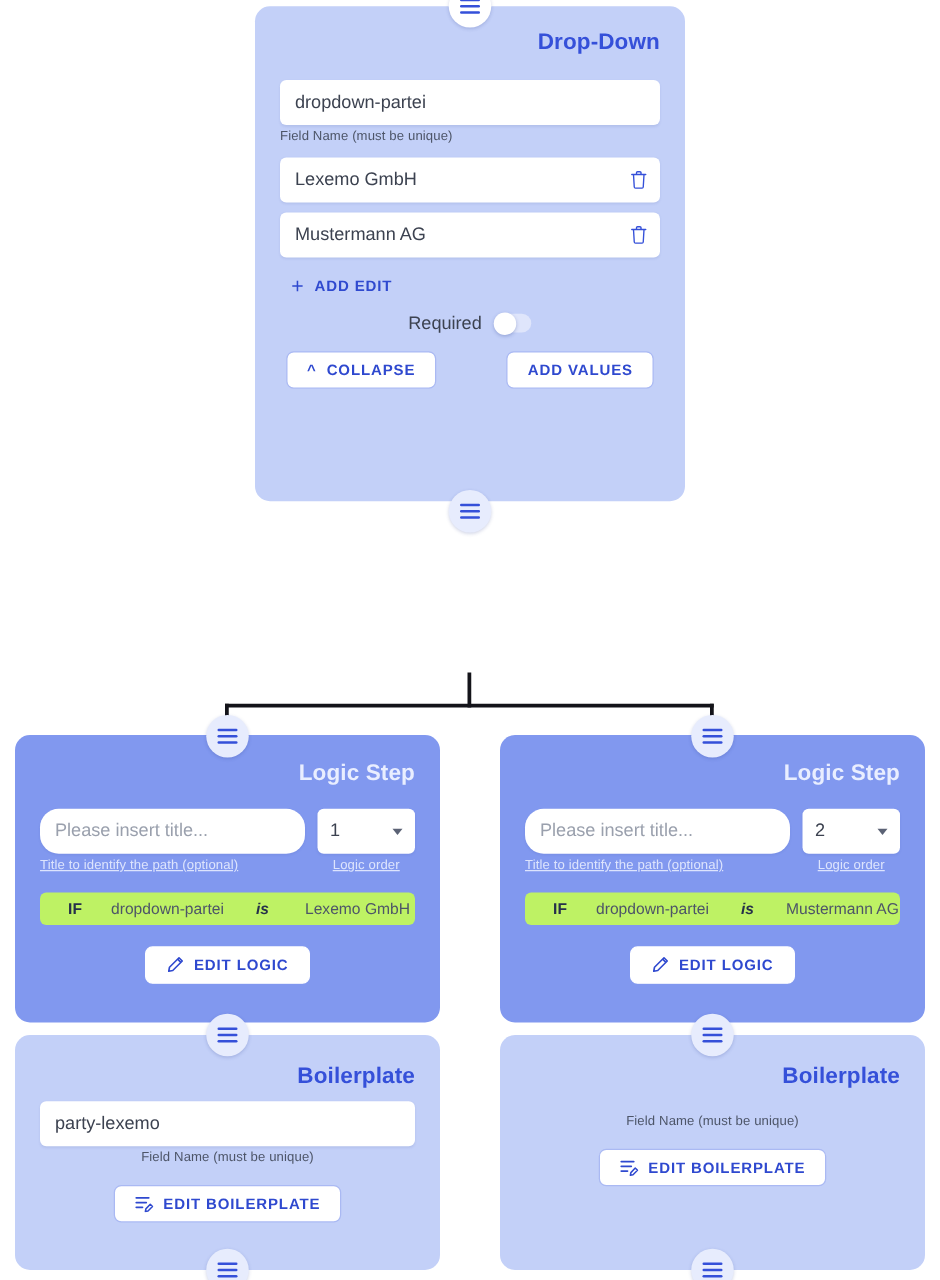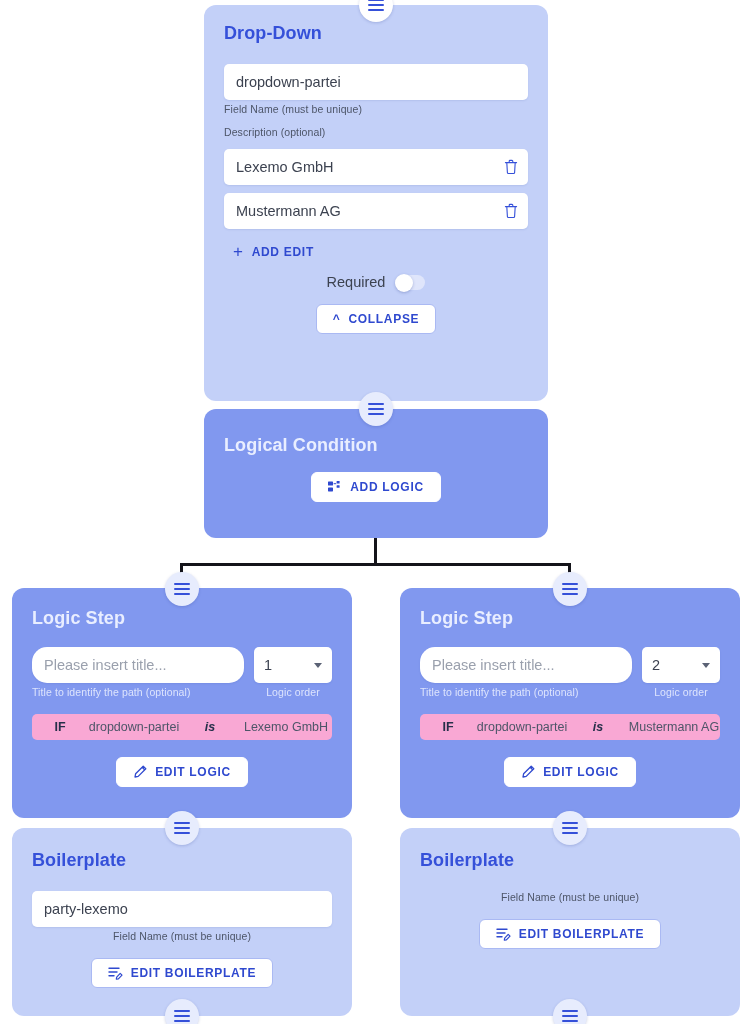--- a/index.html
+++ b/index.html
@@ -19,21 +19,21 @@
 
   
   .card {
     position: absolute;
     border-radius: 12px;
   }
   .card.light  { background: #c3d0f8; }
   .card.dark   { background: #8198ef; }
 
   .card-title {
-    text-align: left;
+    text-align: right;
     font-size: 18px;
     font-weight: 700;
     letter-spacing: .1px;
   }
   .card.light > .card-title { color: #3550d9; }
   .card.dark  > .card-title { color: #e9eeff; }
 
   
   .handle {
     position: absolute;
@@ -70,37 +70,37 @@
   .txt.ph { color: #9aa0ad; border-radius: 15px; }
   .txt.with-del { justify-content: space-between; padding-right: 10px; }
 
   .helper {
     font-size: 10.5px;
     color: #4d5568;
     margin-top: 3px;
     letter-spacing: .1px;
   }
   .helper.onlight { color: #4d5568; }
-  .helper.ondark  { color: #dde4fd; }
+  .helper.ondark  { color: #dde4fd; text-decoration: underline; }
 
   
   .trash { width: 14px; height: 16px; flex: 0 0 auto; }
 
   
   .addmore {
     display: flex; align-items: center; gap: 8px;
     color: #2f49cf; font-size: 12px; font-weight: 700;
     letter-spacing: .7px;
     margin-top: 14px; margin-left: 9px;
   }
   .addmore .plus { font-size: 17px; font-weight: 400; line-height: 1; }
 
   
   .required-row {
-    display: flex; align-items: flex-end; justify-content: center;
+    display: flex; align-items: flex-start; justify-content: center;
     gap: 10px; margin-top: 14px;
   }
   .required-row .lbl { font-size: 14.5px; color: #3c4250; }
   .switch {
     width: 30px; height: 15px; border-radius: 8px;
     background: #dfe5fb; position: relative;
   }
   .switch .knob {
     position: absolute; left: 0; top: -1.5px;
     width: 18px; height: 18px; border-radius: 50%;
@@ -126,21 +126,21 @@
   .btnrow {
     display: flex; justify-content: center; gap: 56px; margin-top: 14px;
   }
 
   .chev { font-size: 12px; font-weight: 700; }
 
   
   .cond {
     display: flex; align-items: center;
     height: 26px;
-    background: #f9a8d4;
+    background: #bef264;
     border-radius: 5px;
     font-size: 12.5px;
     color: #4d5568;
   }
   .cond .if  { width: 56px; text-align: center; font-weight: 700; color: #26304a; }
   .cond .fld { flex: 1; text-align: center; }
   .cond .op  { width: 60px; text-align: center; font-weight: 700; font-style: italic; color: #26304a; }
   .cond .val { flex: 1; text-align: center; }
 
   
@@ -178,21 +178,20 @@
     <div class="card-title">Drop-Down</div>
 
     <div style="margin-top:20px;">
       <div class="txt">
         <span>dropdown-partei</span>
       </div>
       <div class="helper onlight">Field Name (must be unique)</div>
     </div>
 
     <div style="margin-top:11px;">
-      <div class="helper onlight">Description (optional)</div>
     </div>
 
     <div style="margin-top:11px;">
       <div class="txt with-del">
         <span>Lexemo GmbH</span>
         <svg class="trash" viewBox="0 0 14 16">
           <path d="M1.4 3.6h11.2M5.2 3.6V2.2a.8.8 0 0 1 .8-.8h2a.8.8 0 0 1 .8.8v1.4M2.8 3.6l.6 10a1 1 0 0 0 1 .9h5.2a1 1 0 0 0 1-.9l.6-10" fill="none" stroke="#3550d9" stroke-width="1.1" stroke-linecap="round" stroke-linejoin="round"></path>
         </svg>
       </div>
     </div>
@@ -216,45 +215,33 @@
       <span class="switch">
         <span class="knob"></span>
       </span>
     </div>
 
     <div class="btnrow">
       <span class="btn">
         <span class="chev">^</span>
         <span>COLLAPSE</span>
       </span>
+      <span class="btn">
+        <span>ADD VALUES</span>
+      </span>
     </div>
   </div>
   <div class="handle" style="left:359px; top:-12px;">
     <span class="bars">
         <i></i>
         <i></i>
         <i></i>
       </span>
   </div>
 
-  <div class="card dark" style="left:204px; top:409px; width:344px; height:129px; padding:26px 20px 0;">
-    <div class="card-title">Logical Condition</div>
-    <div style="display:flex; justify-content:center; margin-top:16px;">
-      <span class="btn noborder">
-        <svg width="14" height="13" viewBox="0 0 14 13">
-          <rect x="0" y="0.5" width="5" height="4" rx="0.6" fill="#2f49cf"></rect>
-          <rect x="8.6" y="0" width="3" height="2.6" rx="0.5" fill="#2f49cf"></rect>
-          <rect x="8.6" y="4.2" width="3" height="2.6" rx="0.5" fill="#2f49cf"></rect>
-          <rect x="0" y="6.4" width="5" height="4" rx="0.6" fill="#2f49cf"></rect>
-          <rect x="5.6" y="2.2" width="2.6" height="1" fill="#2f49cf"></rect>
-        </svg>
-        <span>ADD LOGIC</span>
-      </span>
-    </div>
-  </div>
   <div class="handle tinted" style="left:359px; top:392px;">
     <span class="bars">
         <i></i>
         <i></i>
         <i></i>
       </span>
   </div>
 
   <div class="card dark" style="left:12px; top:588px; width:340px; height:230px; padding:20px 20px 0;">
     <div class="card-title">Logic Step</div>
@@ -339,21 +326,21 @@
   <div class="handle tinted" style="left:553px; top:572px;">
     <span class="bars">
         <i></i>
         <i></i>
         <i></i>
       </span>
   </div>
 
   <div class="card light" style="left:12px; top:828px; width:340px; height:188px; padding:22px 20px 0;">
     <div class="card-title">Boilerplate</div>
-    <div style="margin-top:20px;">
+    <div style="margin-top:10px;">
       <div class="txt">
         <span>party-lexemo</span>
       </div>
       <div class="helper onlight center">Field Name (must be unique)</div>
     </div>
     <div style="display:flex; justify-content:center; margin-top:16px;">
       <span class="btn">
         <svg width="15" height="14" viewBox="0 0 15 14">
           <path d="M1 2.2h10M1 6h8M1 9.8h5" stroke="#2f49cf" stroke-width="1.4" stroke-linecap="round"></path>
           <path d="M12.2 7.4l1.8 1.8-3.6 3.6-2.1.4.4-2.1z" fill="none" stroke="#2f49cf" stroke-width="1.2" stroke-linejoin="round"></path>

